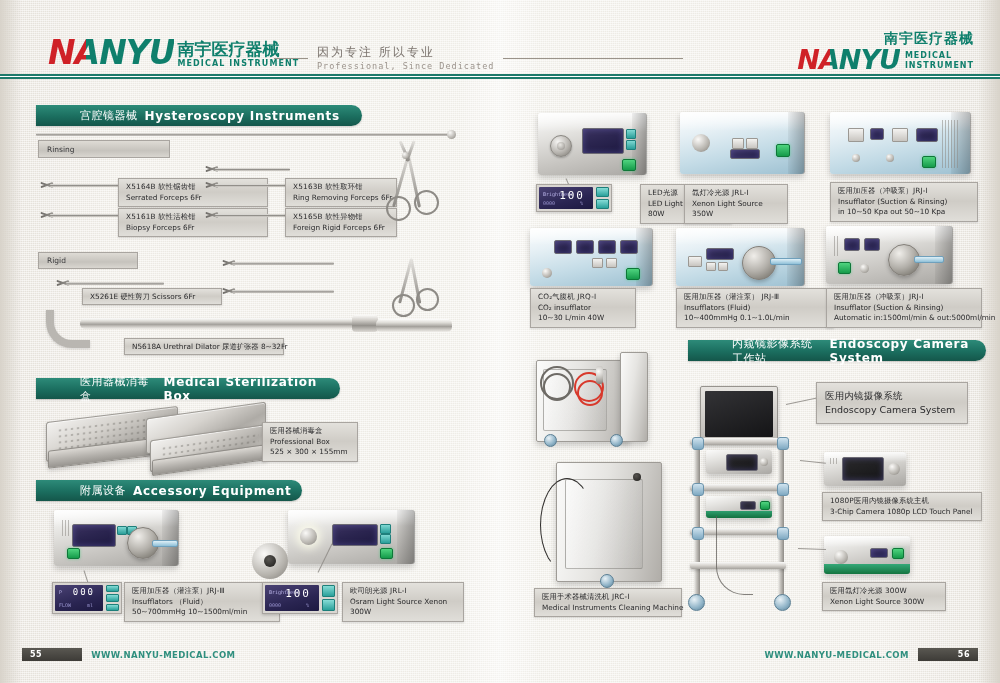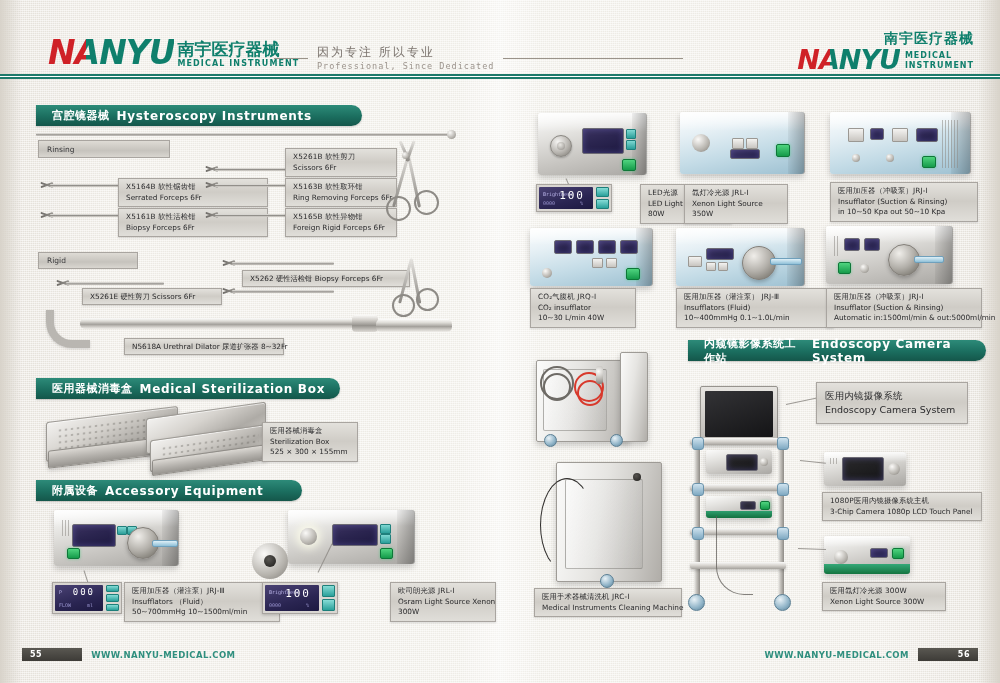--- a/index.html
+++ b/index.html
@@ -39,21 +39,21 @@
   .r-row{display:flex;align-items:flex-end;justify-content:flex-end;margin-top:1px;}
   .r-word{font-family:"DejaVu Sans",sans-serif;font-weight:bold;font-style:italic;font-size:27px;letter-spacing:-1px;line-height:1;
     background:linear-gradient(90deg,#cf2127 0 32%,#0f7f6c 32% 100%);
     -webkit-background-clip:text;background-clip:text;color:transparent;}
   .r-sub{font-family:"DejaVu Sans",sans-serif;font-weight:bold;font-size:8px;color:#0f7f6c;letter-spacing:1px;line-height:1.25;margin-left:5px;margin-bottom:2px;text-align:left;}
 
   
   .sec{position:absolute;height:21px;border-radius:0 11px 11px 0;
     background:linear-gradient(180deg,#2d8b79 0%,#1b6e5f 55%,#14564a 100%);
     display:flex;align-items:center;padding-left:16px;box-shadow:0 1px 2px rgba(0,0,0,.18);}
-  .sec .cn{font-family:"DejaVu Sans",sans-serif;font-weight:bold;font-size:11px;color:#fff;letter-spacing:.5px;}
+  .sec .cn{font-family:"DejaVu Sans",sans-serif;font-weight:normal;font-size:11px;color:#fff;letter-spacing:.5px;margin-left:28px;}
   .sec .en{font-family:"DejaVu Sans",sans-serif;font-weight:bold;font-size:12px;color:#fff;letter-spacing:.7px;margin-left:7px;}
 
   
   .lbl{position:absolute;background:linear-gradient(180deg,#e3e1dc 0%,#cfccc6 48%,#e0ded9 100%);
     border:1px solid #a9a5a0;padding:3px 7px;box-shadow:0 1px 2px rgba(0,0,0,.13);box-sizing:border-box;}
   .lbl div{font-family:"DejaVu Sans",sans-serif;font-size:7.3px;color:#2a2a2c;line-height:1.45;white-space:nowrap;}
   .lbl div.cn{letter-spacing:.2px;}
   .lbl.one div{line-height:1.3;}
 
   
@@ -240,24 +240,20 @@
 
   <div class="jaw" style="left:40px;top:212px;"></div>
   <div class="shaft" style="left:50px;top:214px;width:185px;height:3px;"></div>
   <div class="lbl" style="left:118px;top:208px;width:150px;">
     <div class="cn">X5161B 软性活检钳</div>
     <div>Biopsy Forceps 6Fr</div>
   </div>
 
   <div class="jaw" style="left:205px;top:166px;"></div>
   <div class="shaft" style="left:215px;top:168px;width:75px;height:3px;"></div>
-  <div class="lbl" style="left:285px;top:148px;width:112px;">
-    <div class="cn">X5261B 软性剪刀</div>
-    <div>Scissors 6Fr</div>
-  </div>
 
   <div class="jaw" style="left:205px;top:182px;"></div>
   <div class="shaft" style="left:215px;top:184px;width:75px;height:3px;"></div>
   <div class="lbl" style="left:285px;top:178px;width:112px;">
     <div class="cn">X5163B 软性取环钳</div>
     <div>Ring Removing Forceps 6Fr</div>
   </div>
 
   <div class="jaw" style="left:205px;top:212px;"></div>
   <div class="shaft" style="left:215px;top:214px;width:75px;height:3px;"></div>
@@ -281,23 +277,20 @@
   </div>
 
   <div class="jaw" style="left:56px;top:280px;"></div>
   <div class="shaft thin" style="left:66px;top:282px;width:98px;height:2.5px;"></div>
   <div class="lbl one" style="left:82px;top:288px;width:140px;">
     <div>X5261E 硬性剪刀 Scissors 6Fr</div>
   </div>
 
   <div class="jaw" style="left:222px;top:260px;"></div>
   <div class="shaft thin" style="left:232px;top:262px;width:102px;height:2.5px;"></div>
-  <div class="lbl one" style="left:242px;top:270px;width:168px;">
-    <div>X5262 硬性活检钳 Biopsy Forceps 6Fr</div>
-  </div>
 
   <div class="jaw" style="left:222px;top:288px;"></div>
   <div class="shaft thin" style="left:232px;top:290px;width:102px;height:2.5px;"></div>
 
   <div class="arm" style="left:404px;top:258px;width:3px;height:46px;transform:rotate(15deg);"></div>
   <div class="arm" style="left:414px;top:258px;width:3px;height:46px;transform:rotate(-11deg);"></div>
   <div class="ring" style="left:392px;top:294px;width:19px;height:19px;"></div>
   <div class="ring" style="left:416px;top:288px;width:19px;height:19px;"></div>
 
   <div class="dilator">
@@ -325,21 +318,21 @@
   <div class="sbox">
     <div class="sbox-lid" style="left:146px;top:410px;width:118px;height:34px;transform:skewY(-8deg);"></div>
     <div class="sbox-lid" style="left:150px;top:432px;width:118px;height:30px;transform:skewY(-8deg);">
       <span class="perf"></span>
     </div>
     <div class="sbox-base" style="left:152px;top:452px;width:114px;height:14px;transform:skewY(-8deg);"></div>
   </div>
 
   <div class="lbl" style="left:262px;top:422px;width:96px;">
     <div class="cn">医用器械消毒盒</div>
-    <div>Sterilization Box</div>
+    <div>Professional Box</div>
     <div>525 × 300 × 155mm</div>
   </div>
 
   <div class="sec" style="left:36px;top:480px;width:250px;">
     <span class="cn">附属设备</span>
     <span class="en">Accessory Equipment</span>
   </div>
 
   <div class="dev" style="left:54px;top:510px;width:124px;height:56px;">
     <div class="dev-body face-grey"></div>
@@ -391,21 +384,21 @@
       <span class="t1">Brightness</span>
       <span class="t2">100</span>
       <span class="t3">0000</span>
       <span class="t4">%</span>
     </div>
     <div class="keys">
         <i></i>
         <i></i>
       </div>
   </div>
-  <div class="lbl" style="left:342px;top:582px;width:106px;margin-left:48px;">
+  <div class="lbl" style="left:342px;top:582px;width:122px;">
     <div class="cn">欧司朗光源 JRL-Ⅰ</div>
     <div>Osram Light Source Xenon</div>
     <div>300W</div>
   </div>
 
   <div class="dev" style="left:538px;top:113px;width:108px;height:62px;">
     <div class="dev-body face-grey"></div>
     <div class="dev-top"></div>
     <div class="dev-side"></div>
     <div class="screen" style="left:44px;top:15px;width:40px;height:24px;"></div>

